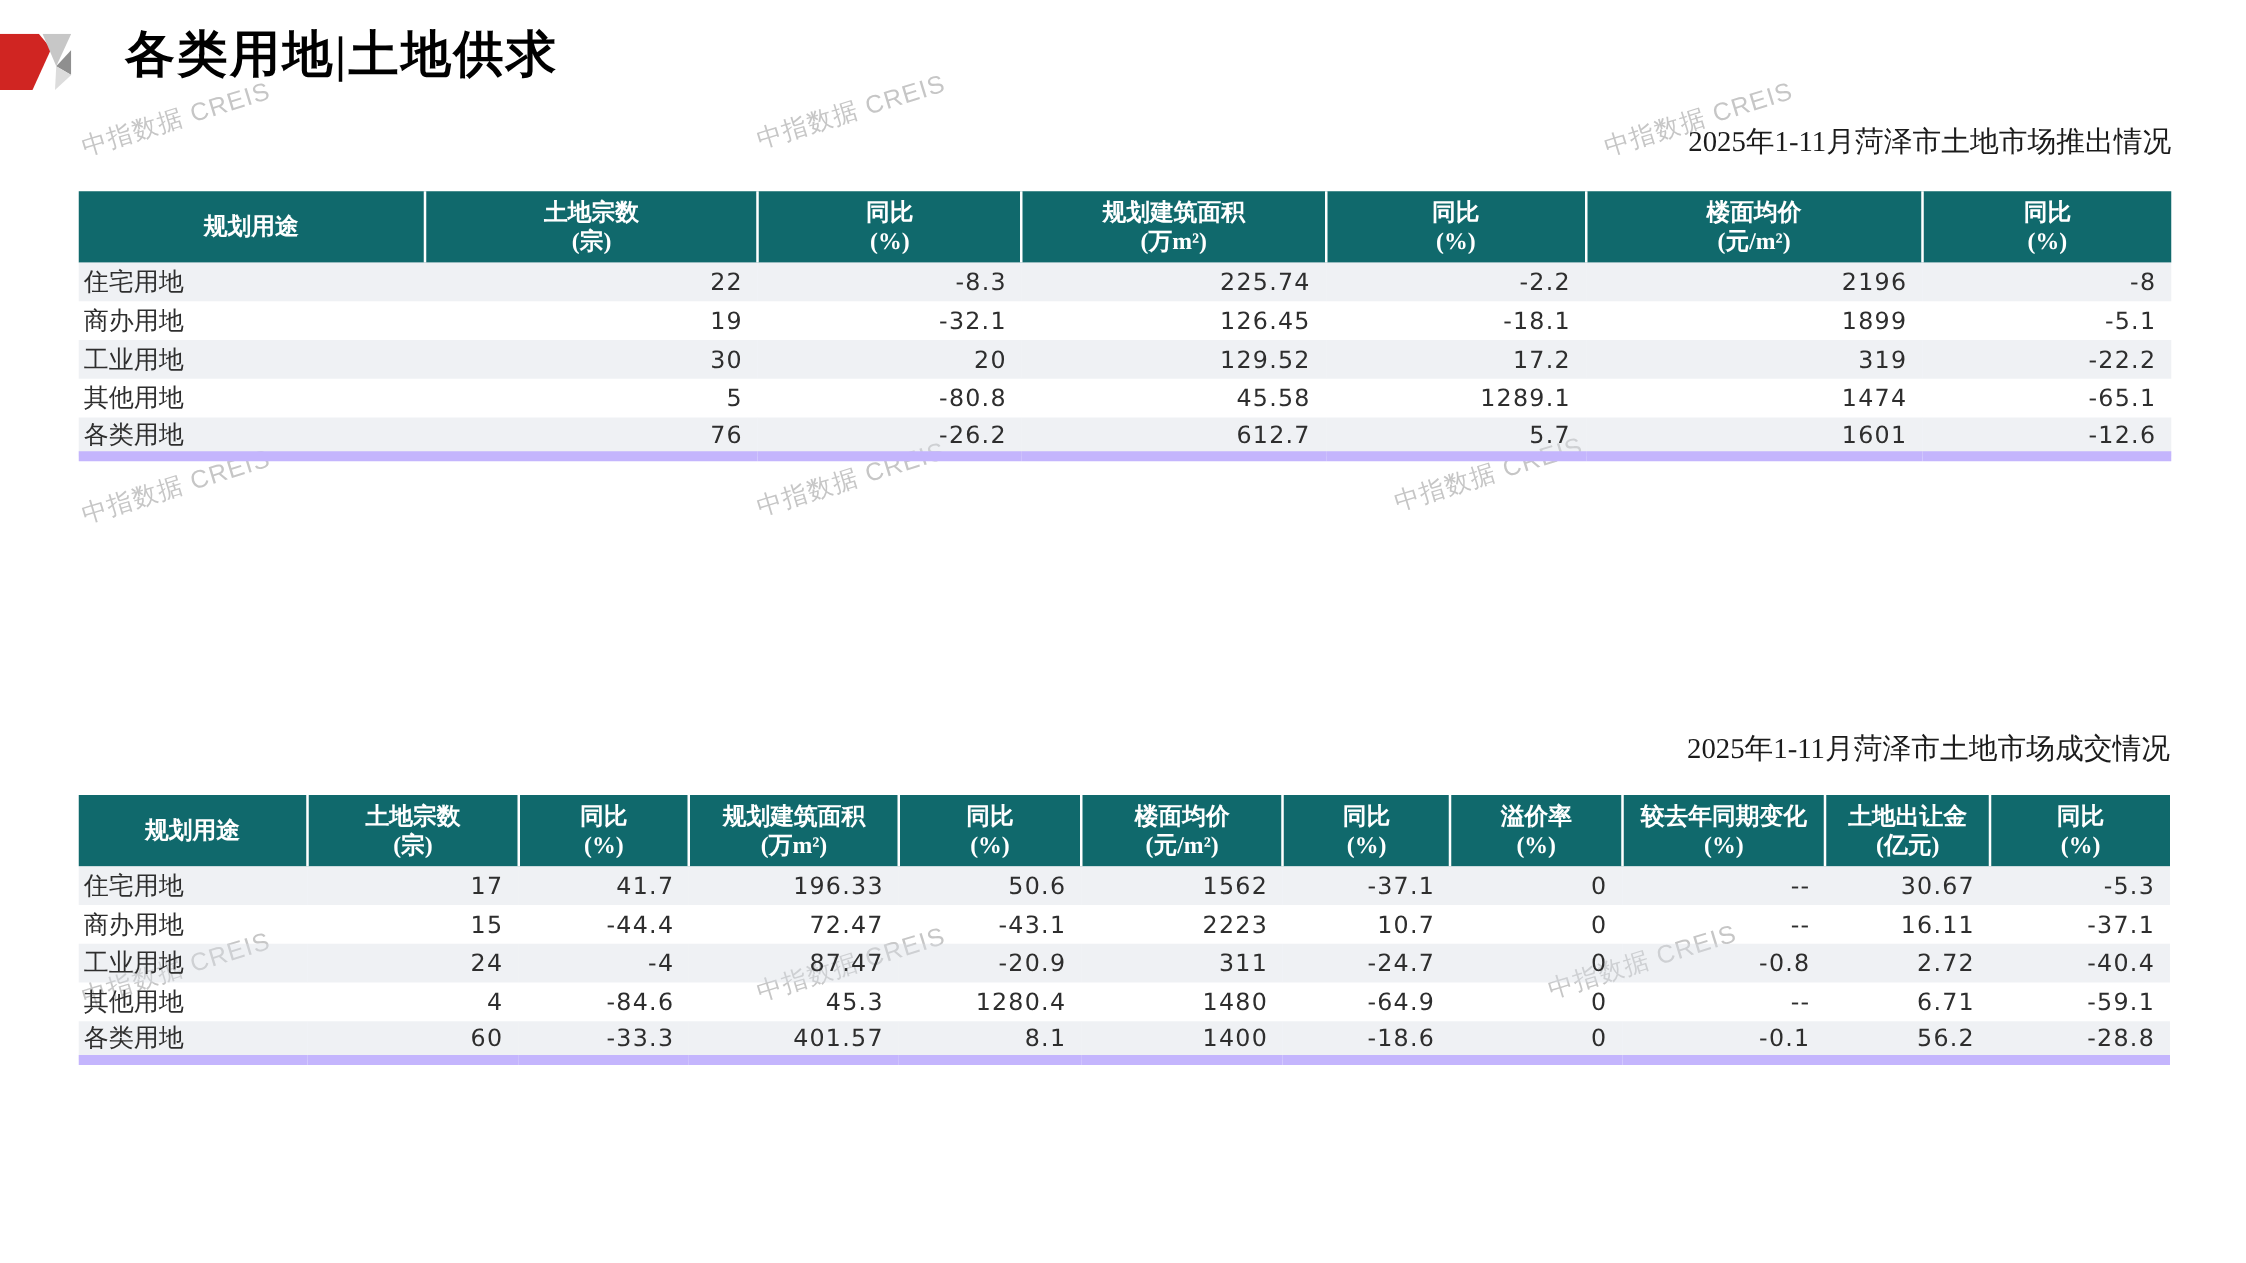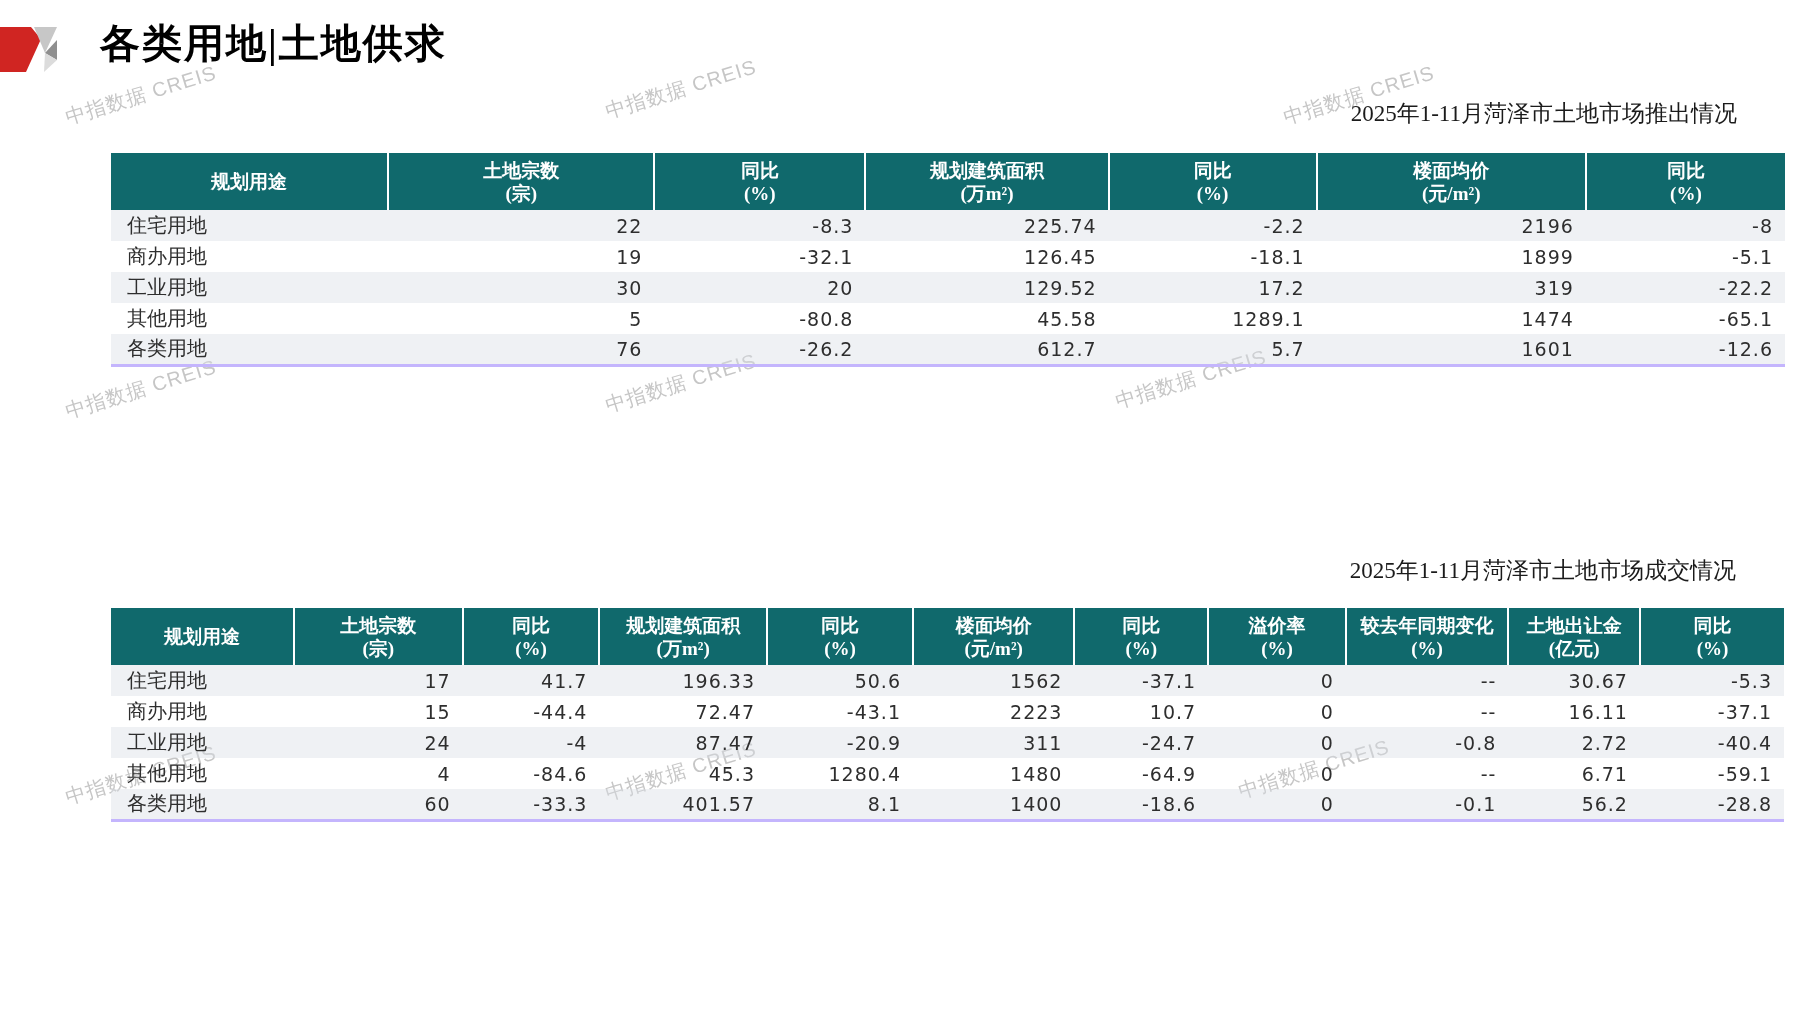--- a/index.html
+++ b/index.html
@@ -15,31 +15,31 @@
   .wm { position:absolute; z-index:0; font-family:"Liberation Sans","DejaVu Sans",sans-serif;
         font-size:20px; color:#c6c6c6; letter-spacing:1px; white-space:nowrap;
         transform:rotate(-17deg); transform-origin:left bottom; }
 
   
   .table-block { position:absolute; left:63px; z-index:1; }
   #tb1 { top:100px; width:1674px; }
   #tb2 { top:557px; width:1673px; }
   .table-title { text-align:right; font-size:23px; color:#1b1b1b; height:28px; line-height:28px; }
   #tb1 .table-title { margin-bottom:25px; }
-  #tb2 .table-title { margin-bottom:23px; }
-
-  table { border-collapse:collapse; table-layout:fixed; width:100%;margin-left:48px; }
+  #tb2 .table-title { margin-bottom:23px;margin-top:28px; }
+
+  table { border-collapse:collapse; table-layout:fixed; width:100%; }
   thead th { background:#10696c; color:#ffffff; font-size:19px; font-weight:bold;
              height:57px; vertical-align:middle; line-height:23px; text-align:center;
              font-family:"Liberation Serif","DejaVu Serif",serif; }
   thead th + th { border-left:2px solid #ffffff; }
   tbody td { height:31px; font-size:20px; color:#2e2e2e; vertical-align:middle; }
   tbody tr:nth-child(odd) td { background:rgba(216,222,229,0.42); }
-  tbody tr:last-child td { border-bottom:3px solid #c4b5fd; }
-  td.lbl { text-align:left; padding-left:16px; }
+  tbody tr:last-child td { border-bottom:8px solid #c4b5fd; }
+  td.lbl { text-align:left; padding-left:4px; }
   td.num { text-align:right; padding-right:12px; letter-spacing:1px;
            font-family:"DejaVu Sans","Liberation Sans",sans-serif; font-size:19px; }
 </style>
 </head>
 <body>
 
 <svg class="logo" viewBox="0 0 57 45" aria-hidden="true">
   <polygon points="0,0 31,0 41,12 26,45 0,45" fill="#d02522"></polygon>
   <polygon points="34,0 57,0 45,26" fill="#c7c7c7"></polygon>
   <polygon points="45,26 57,13 57,33" fill="#8f8f8f"></polygon>

